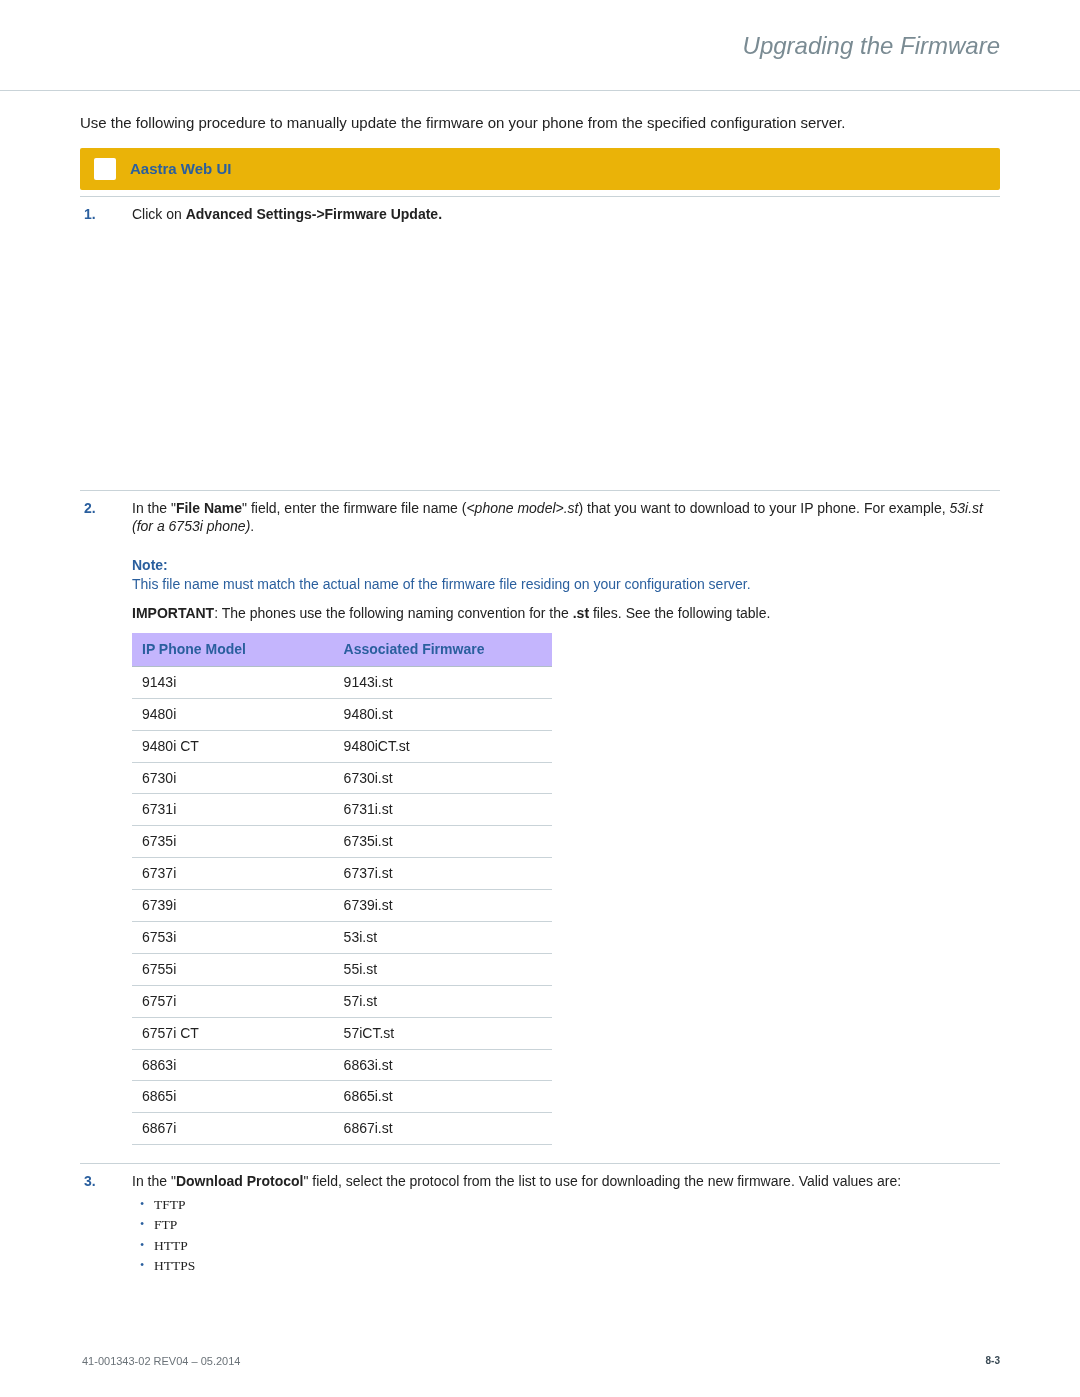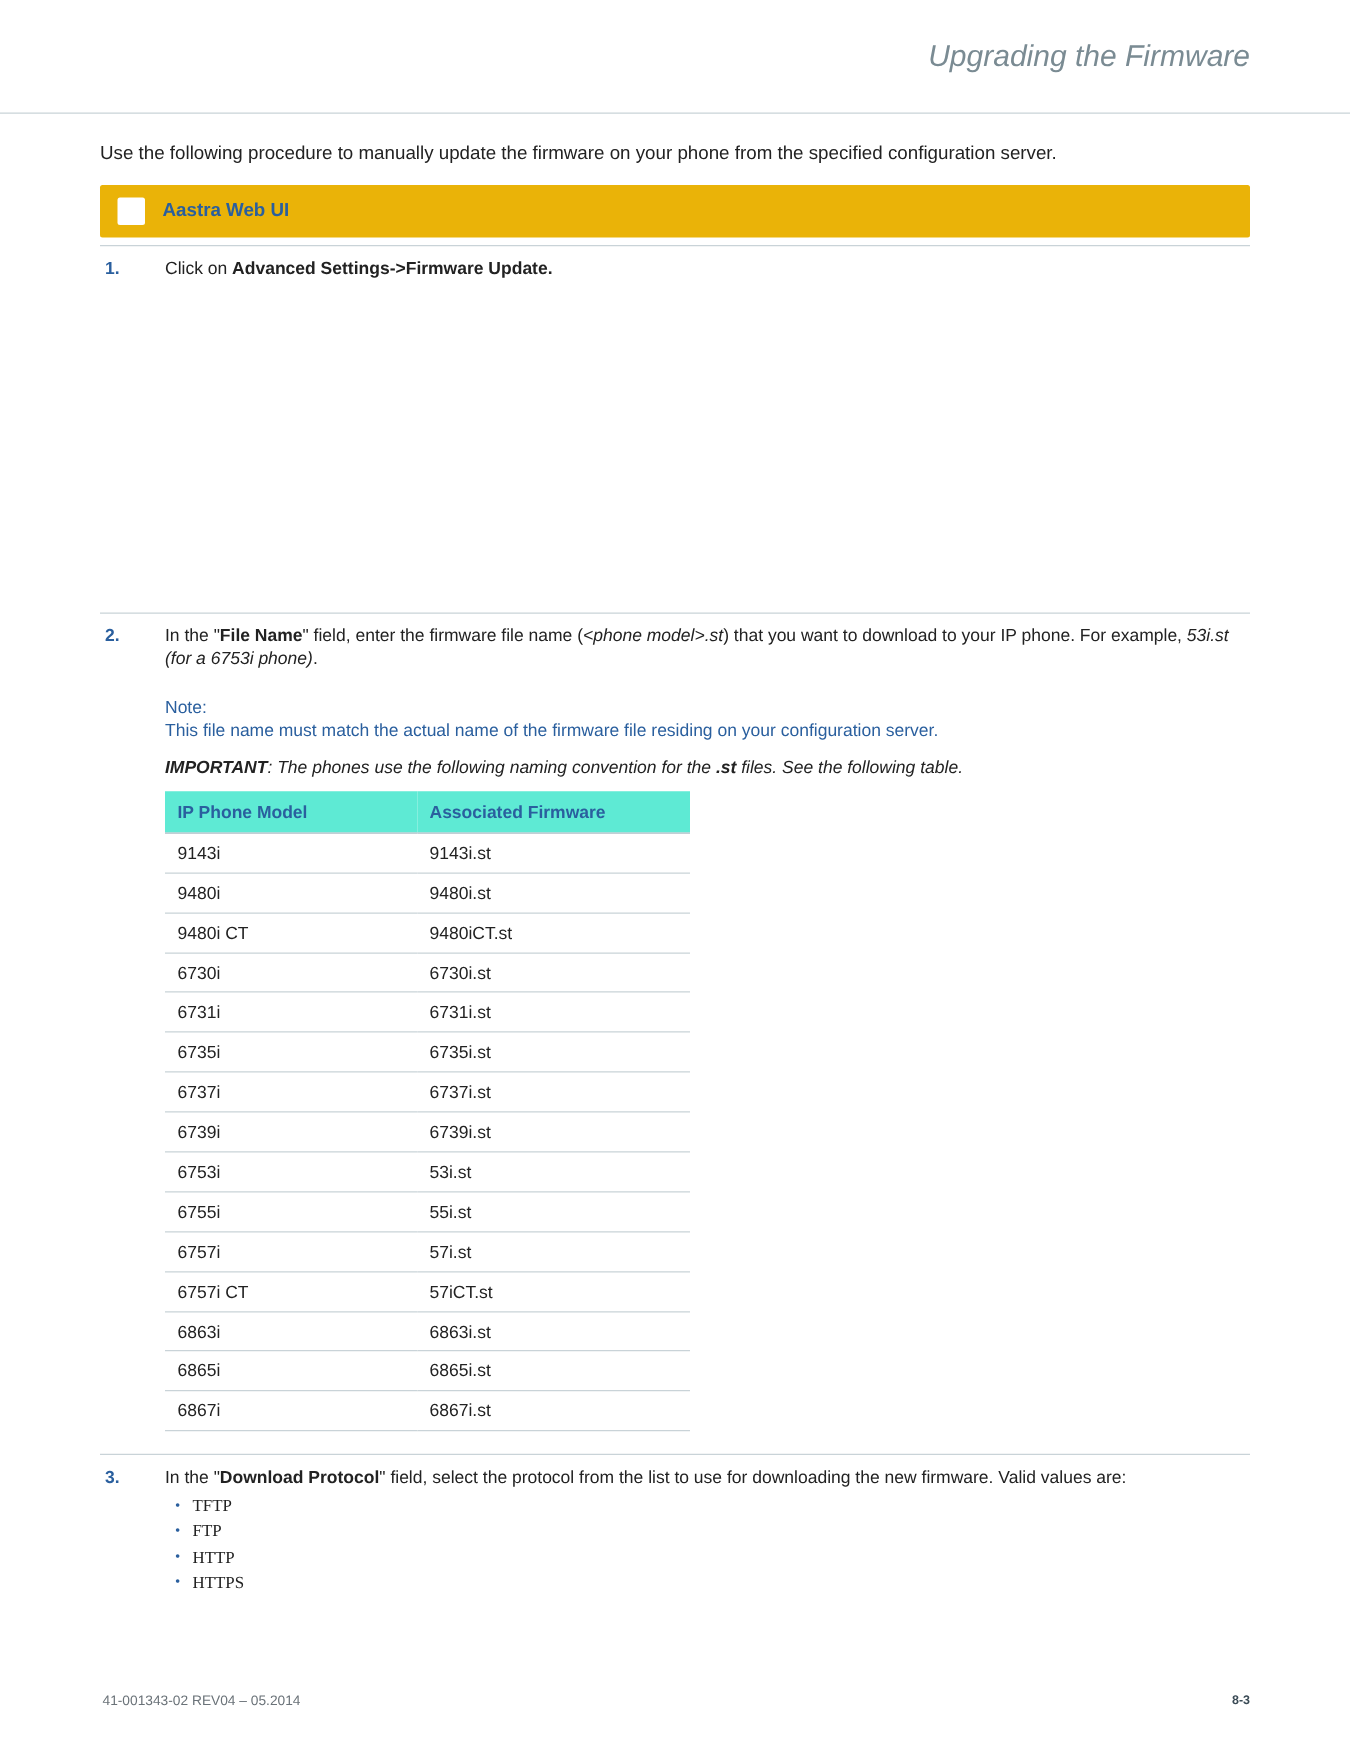--- a/index.html
+++ b/index.html
@@ -77,40 +77,39 @@
     font-size: 14px;
   }
   .step-body b { font-weight: 700; }
   .step-body i { font-style: italic; }
   .spacer-250 { height: 250px; }
   .note-block {
     margin: 14px 0 10px 52px;
   }
   .note-label {
     color: #2a5f9e;
-    font-weight: 400;
+    font-weight: 700;
     font-size: 14px;
   }
   .note-text {
     color: #2a5f9e;
     font-size: 14px;
   }
   .important-line {
     margin: 8px 0 10px 52px;
     font-size: 14px;
-    font-style: italic;
   }
   .fw-table {
     margin-left: 52px;
     width: 420px;
     border-collapse: collapse;
     font-size: 14px;
   }
   .fw-table thead th {
-    background: #5eead4;
+    background: #c4b5fd;
     color: #2a5f9e;
     font-weight: 700;
     text-align: left;
     padding: 7px 10px;
     border-bottom: 1px solid #b0bec7;
   }
   .fw-table tbody td {
     padding: 6px 10px;
     border-bottom: 1px solid #c9d3d8;
   }

